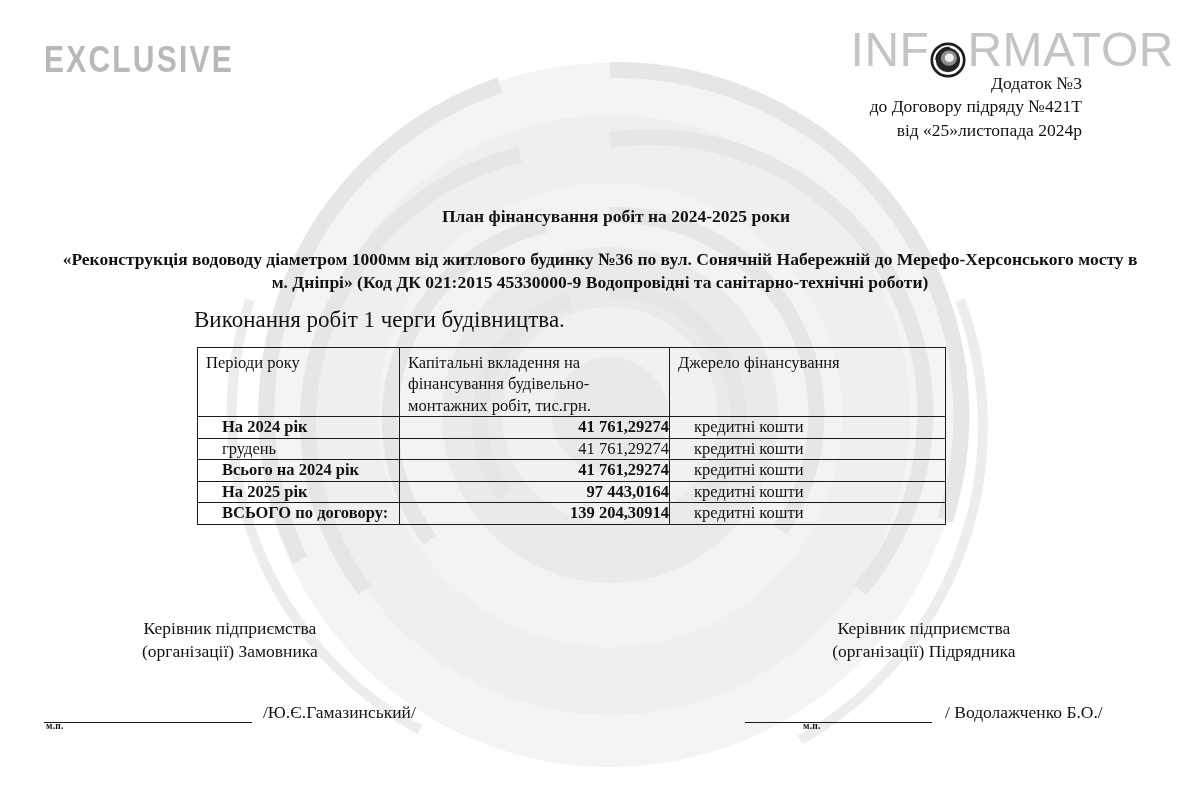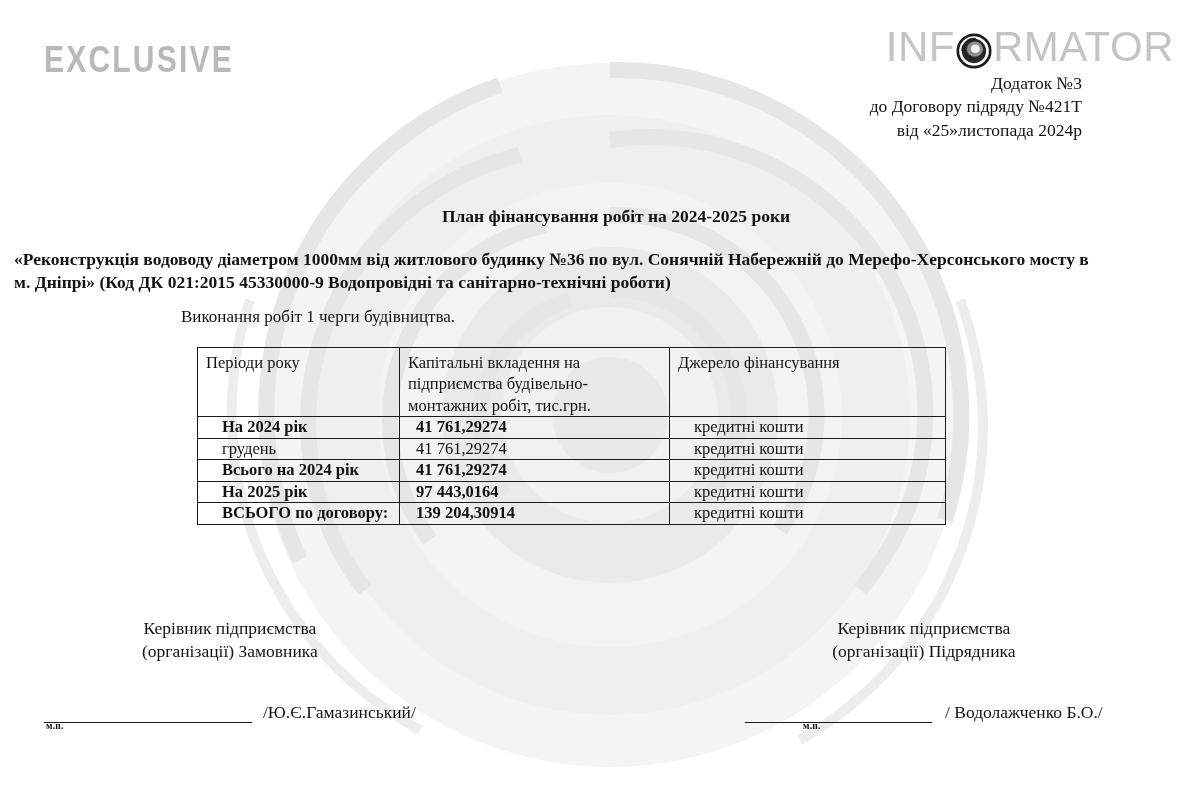--- a/index.html
+++ b/index.html
@@ -53,21 +53,21 @@
 
   
   #informator-logo {
     position: absolute;
     right: 26px;
     top: 26px;
     display: flex;
     align-items: center;
     font-family: "Liberation Sans", "DejaVu Sans", sans-serif;
     font-weight: 400;
-    font-size: 42px;
+    font-size: 48px;
     letter-spacing: 0.5px;
     color: #c4c4c4;
     user-select: none;
   }
   #informator-logo .logo-part { line-height: 1; }
   #informator-logo .logo-eye {
     display: inline-block;
     width: 36px;
     height: 36px;
     margin: 0 1px;
@@ -95,29 +95,30 @@
     width: 1200px;
     text-align: center;
     font-weight: bold;
     font-size: 17.5px;
   }
   #object-title {
     position: absolute;
     left: 14px;
     top: 248px;
     width: 1172px;
+    text-align: center;
     font-weight: bold;
     font-size: 17.5px;
     line-height: 1.33;
   }
   #execution-note {
     position: absolute;
-    left: 181px;
+    left: 194px;
     top: 307px;
-    font-size: 17px;
+    font-size: 23px;
   }
 
   
   #finance-table {
     position: absolute;
     left: 197px;
     top: 347px;
     width: 748px;
     border-collapse: collapse;
     font-size: 16.5px;
@@ -144,21 +145,21 @@
   #finance-table tbody td {
     height: 20px;
     line-height: 1.12;
   }
   #finance-table tbody td .cell-pad {
     padding: 1px 0 1px 8px;
     margin-left: 16px;
   }
   #finance-table tbody td.amount .cell-pad {
     padding: 1px 0 1px 0;
-    text-align: left;
+    text-align: right;
   }
   #finance-table tr.bold-row td.period .cell-pad,
   #finance-table tr.bold-row td.amount .cell-pad {
     font-weight: bold;
   }
 
   
   .signature-block {
     position: absolute;
     font-size: 17.5px;
@@ -268,21 +269,21 @@
         <col class="c-source">
     </colgroup>
     <thead>
       <tr>
         <td>
           <div class="cell-pad">Періоди року</div>
         </td>
         <td>
           <div class="cell-pad">
             <div>Капітальні вкладення на</div>
-            <div>підприємства будівельно-</div>
+            <div>фінансування будівельно-</div>
             <div>монтажних робіт, тис.грн.</div>
           </div>
         </td>
         <td>
           <div class="cell-pad">Джерело фінансування</div>
         </td>
       </tr>
     </thead>
     <tbody id="finance-table-body">
 

